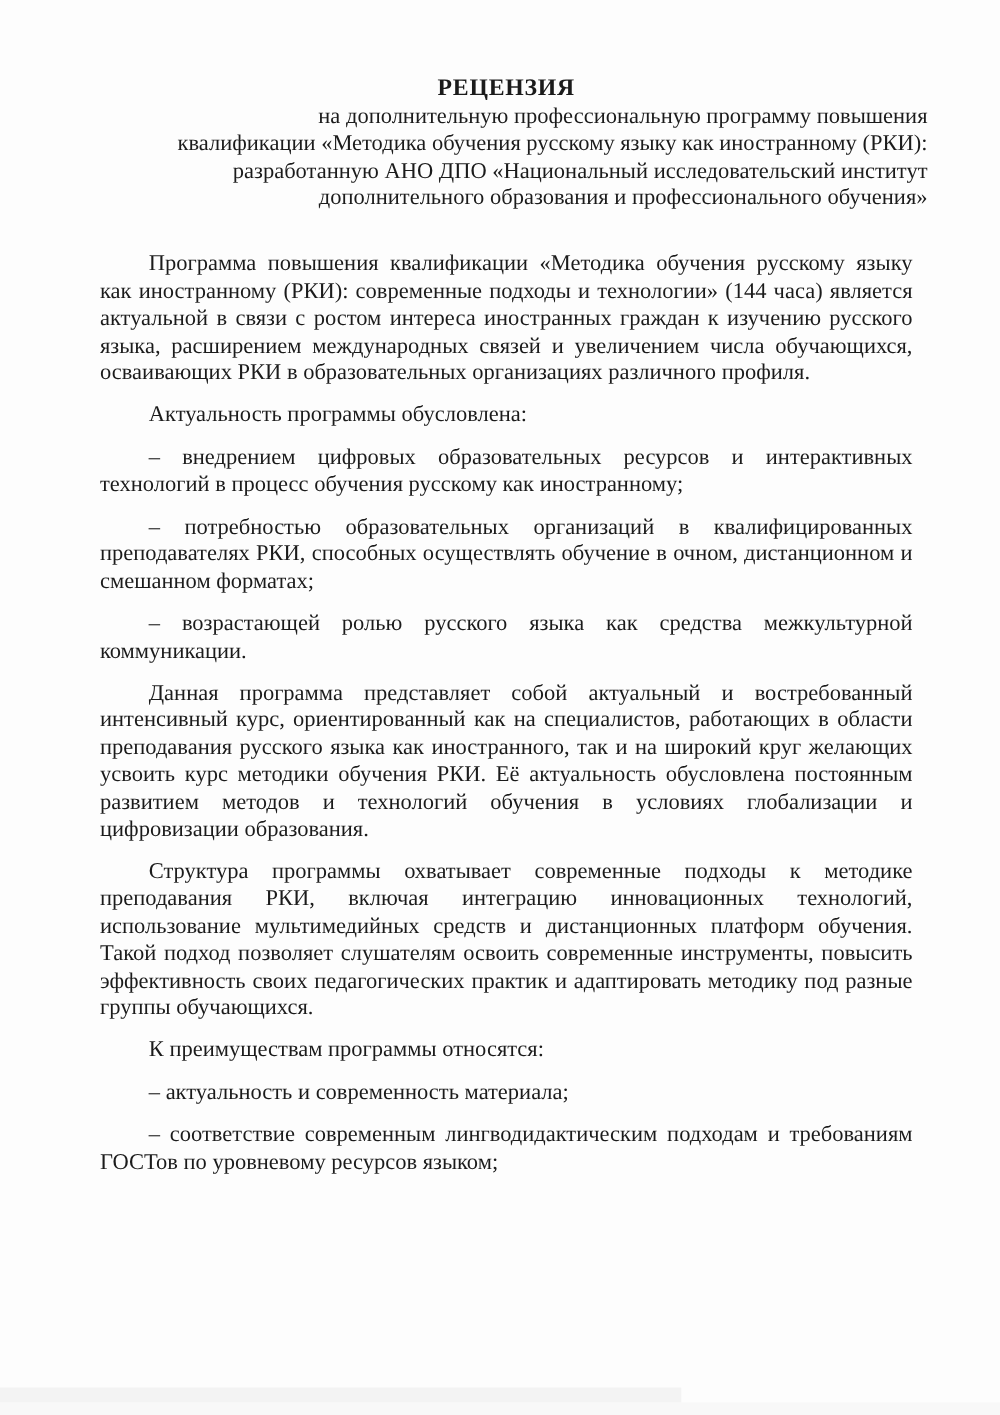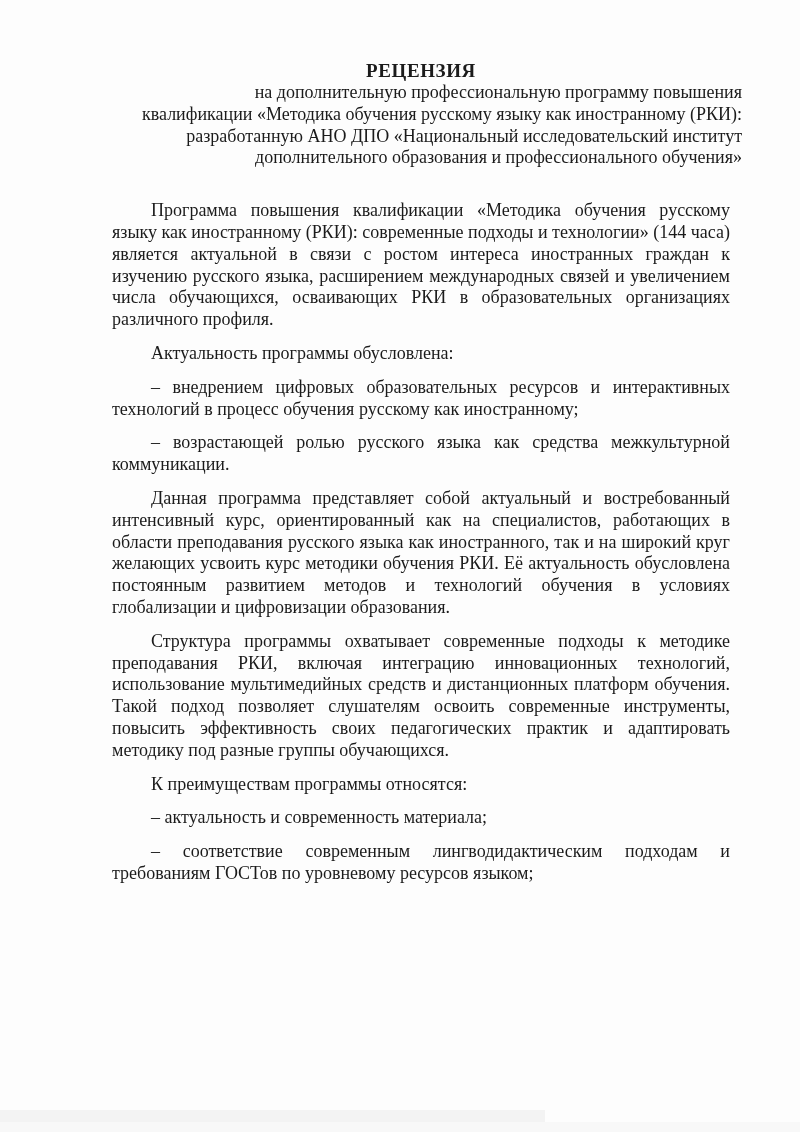--- a/index.html
+++ b/index.html
@@ -11,21 +11,21 @@
     position: relative;
     width: 800px;
     height: 1132px;
     background: #fdfdfd;
     overflow: hidden;
     font-family: "Liberation Serif", serif;
     color: #1b1b1b;
     box-sizing: border-box;
   }
   .content {
-    padding: 60px 58px 0 100px;
+    padding: 60px 58px 0 68px;
   }
   .doc-title {
     margin: 0;
     text-align: center;
     font-size: 19px;
     font-weight: bold;
     line-height: 22px;
     letter-spacing: 0.6px;
   }
   .subtitle-line {
@@ -74,20 +74,21 @@
         <div class="subtitle-line">квалификации «Методика обучения русскому языку как иностранному (РКИ):</div>
         <div class="subtitle-line">разработанную АНО ДПО «Национальный исследовательский институт</div>
         <div class="subtitle-line">дополнительного образования и профессионального обучения»</div>
       </div>
     </header>
 
     <main class="body-text">
       <p class="para">Программа повышения квалификации «Методика обучения русскому языку как иностранному (РКИ): современные подходы и технологии» (144 часа) является актуальной в связи с ростом интереса иностранных граждан к изучению русского языка, расширением международных связей и увеличением числа обучающихся, осваивающих РКИ в образовательных организациях различного профиля.</p>
       <p class="para">Актуальность программы обусловлена:</p>
       <p class="para">– внедрением цифровых образовательных ресурсов и интерактивных технологий в процесс обучения русскому как иностранному;</p>
+      <p class="para">– потребностью образовательных организаций в квалифицированных преподавателях РКИ, способных осуществлять обучение в очном, дистанционном и смешанном форматах;</p>
       <p class="para">– возрастающей ролью русского языка как средства межкультурной коммуникации.</p>
       <p class="para">Данная программа представляет собой актуальный и востребованный интенсивный курс, ориентированный как на специалистов, работающих в области преподавания русского языка как иностранного, так и на широкий круг желающих усвоить курс методики обучения РКИ. Её актуальность обусловлена постоянным развитием методов и технологий обучения в условиях глобализации и цифровизации образования.</p>
       <p class="para">Структура программы охватывает современные подходы к методике преподавания РКИ, включая интеграцию инновационных технологий, использование мультимедийных средств и дистанционных платформ обучения. Такой подход позволяет слушателям освоить современные инструменты, повысить эффективность своих педагогических практик и адаптировать методику под разные группы обучающихся.</p>
       <p class="para">К преимуществам программы относятся:</p>
       <p class="para">– актуальность и современность материала;</p>
       <p class="para">– соответствие современным лингводидактическим подходам и требованиям ГОСТов по уровневому ресурсов языком;</p>
     </main>
 
   </div>
 

